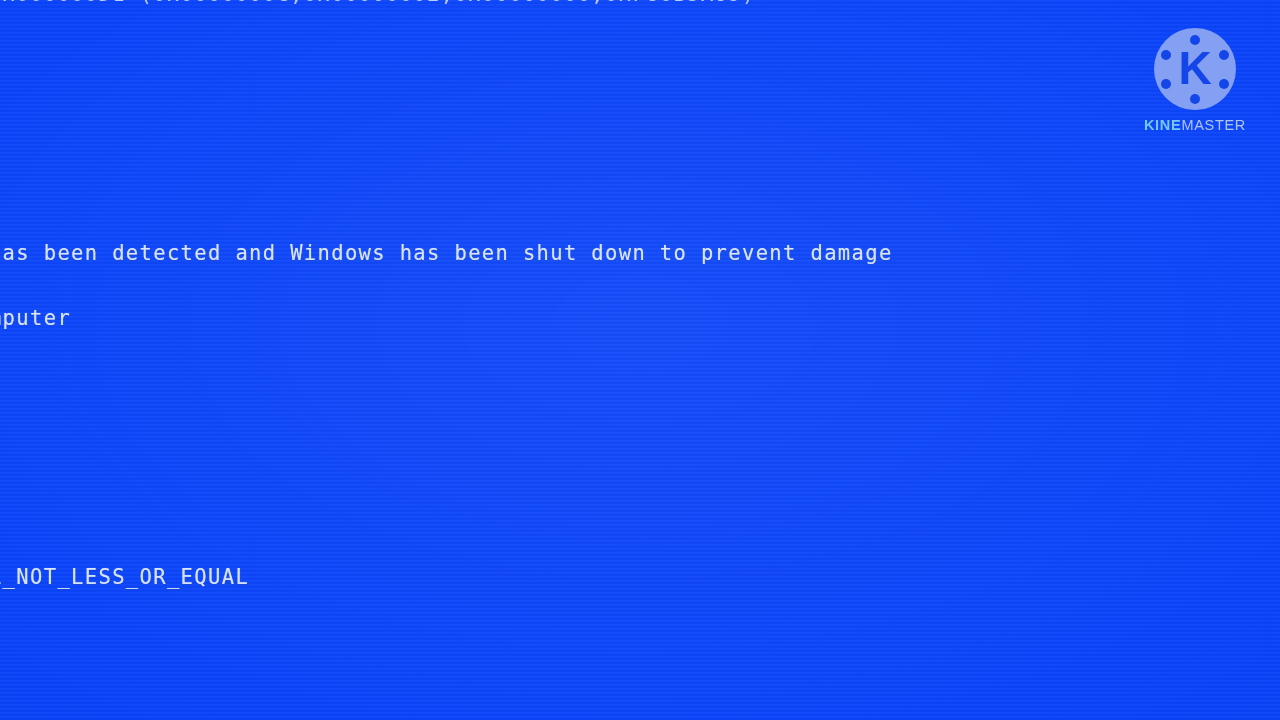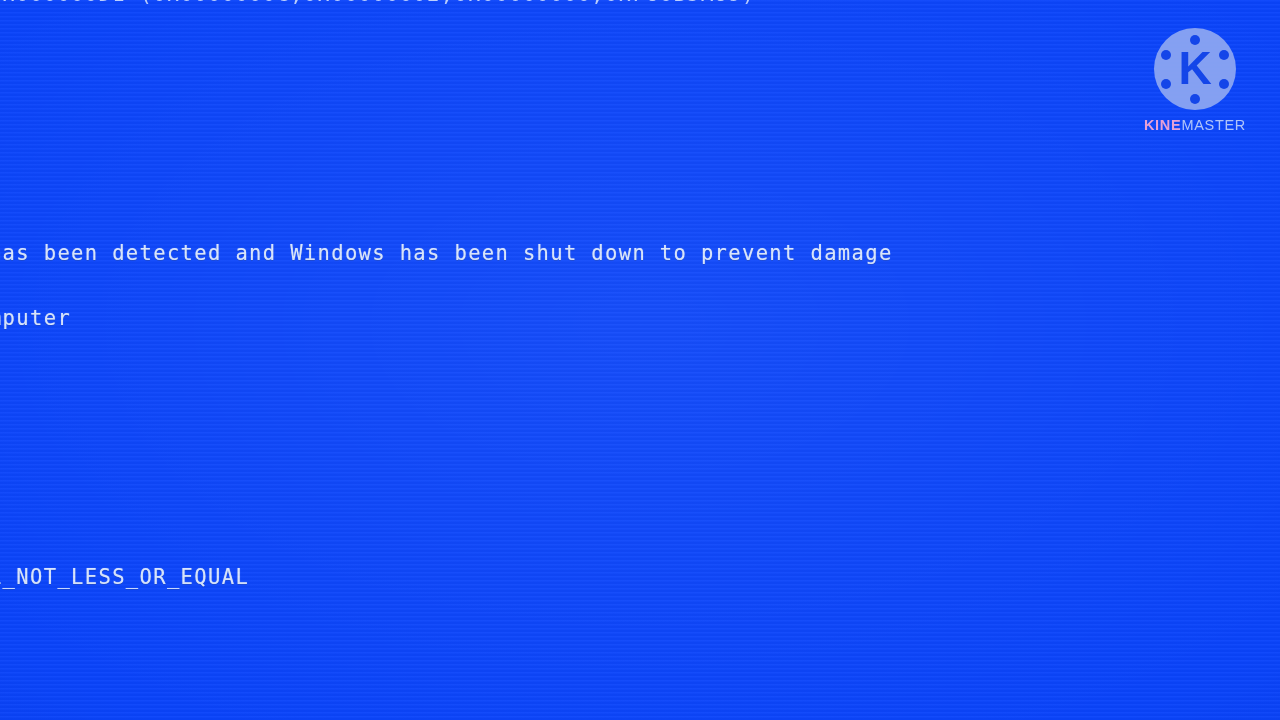--- a/index.html
+++ b/index.html
@@ -125,21 +125,21 @@
     padding-bottom: 2px;
   }
   #wm-text {
     margin-top: 7px;
     font-family: "Liberation Sans", sans-serif;
     font-size: 14.5px;
     letter-spacing: 0.7px;
     color: #c9d8fb;
     white-space: nowrap;
   }
-  #wm-text .kine { font-weight: bold; color: #f9a8d4; }
+  #wm-text .kine { font-weight: bold; color: #7dd3fc; }
   #wm-text .master { font-weight: normal; color: #bdcffa; }
 </style>
 </head>
 <body>
 
 <div id="screen">
 
   <div id="top-remnant">*** STOP: 0x000000D1 (0x0000000C,0x00000002,0x00000000,0xF86B5A89)</div>
 
   <div id="text-body">

